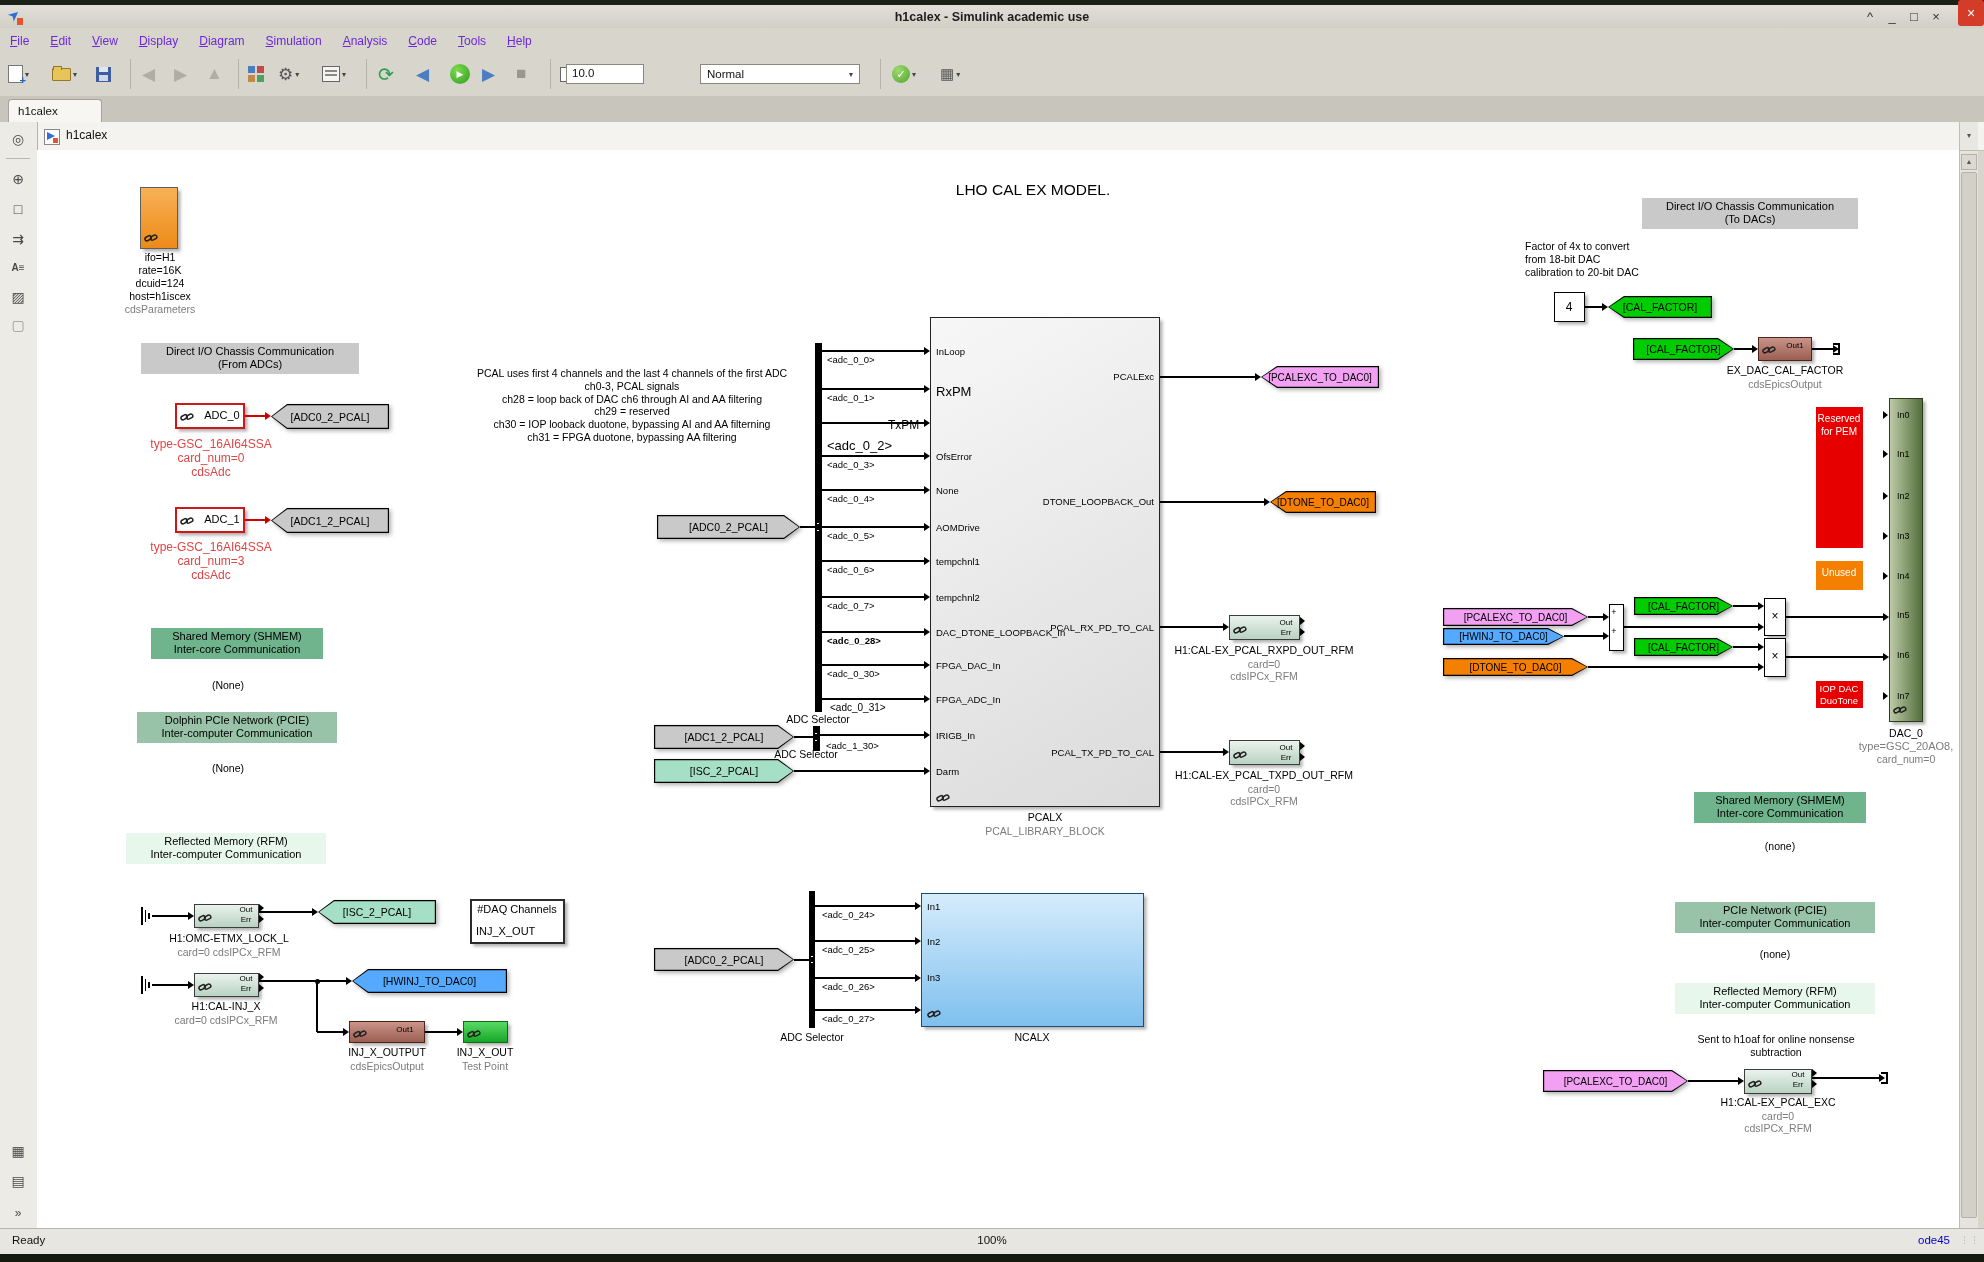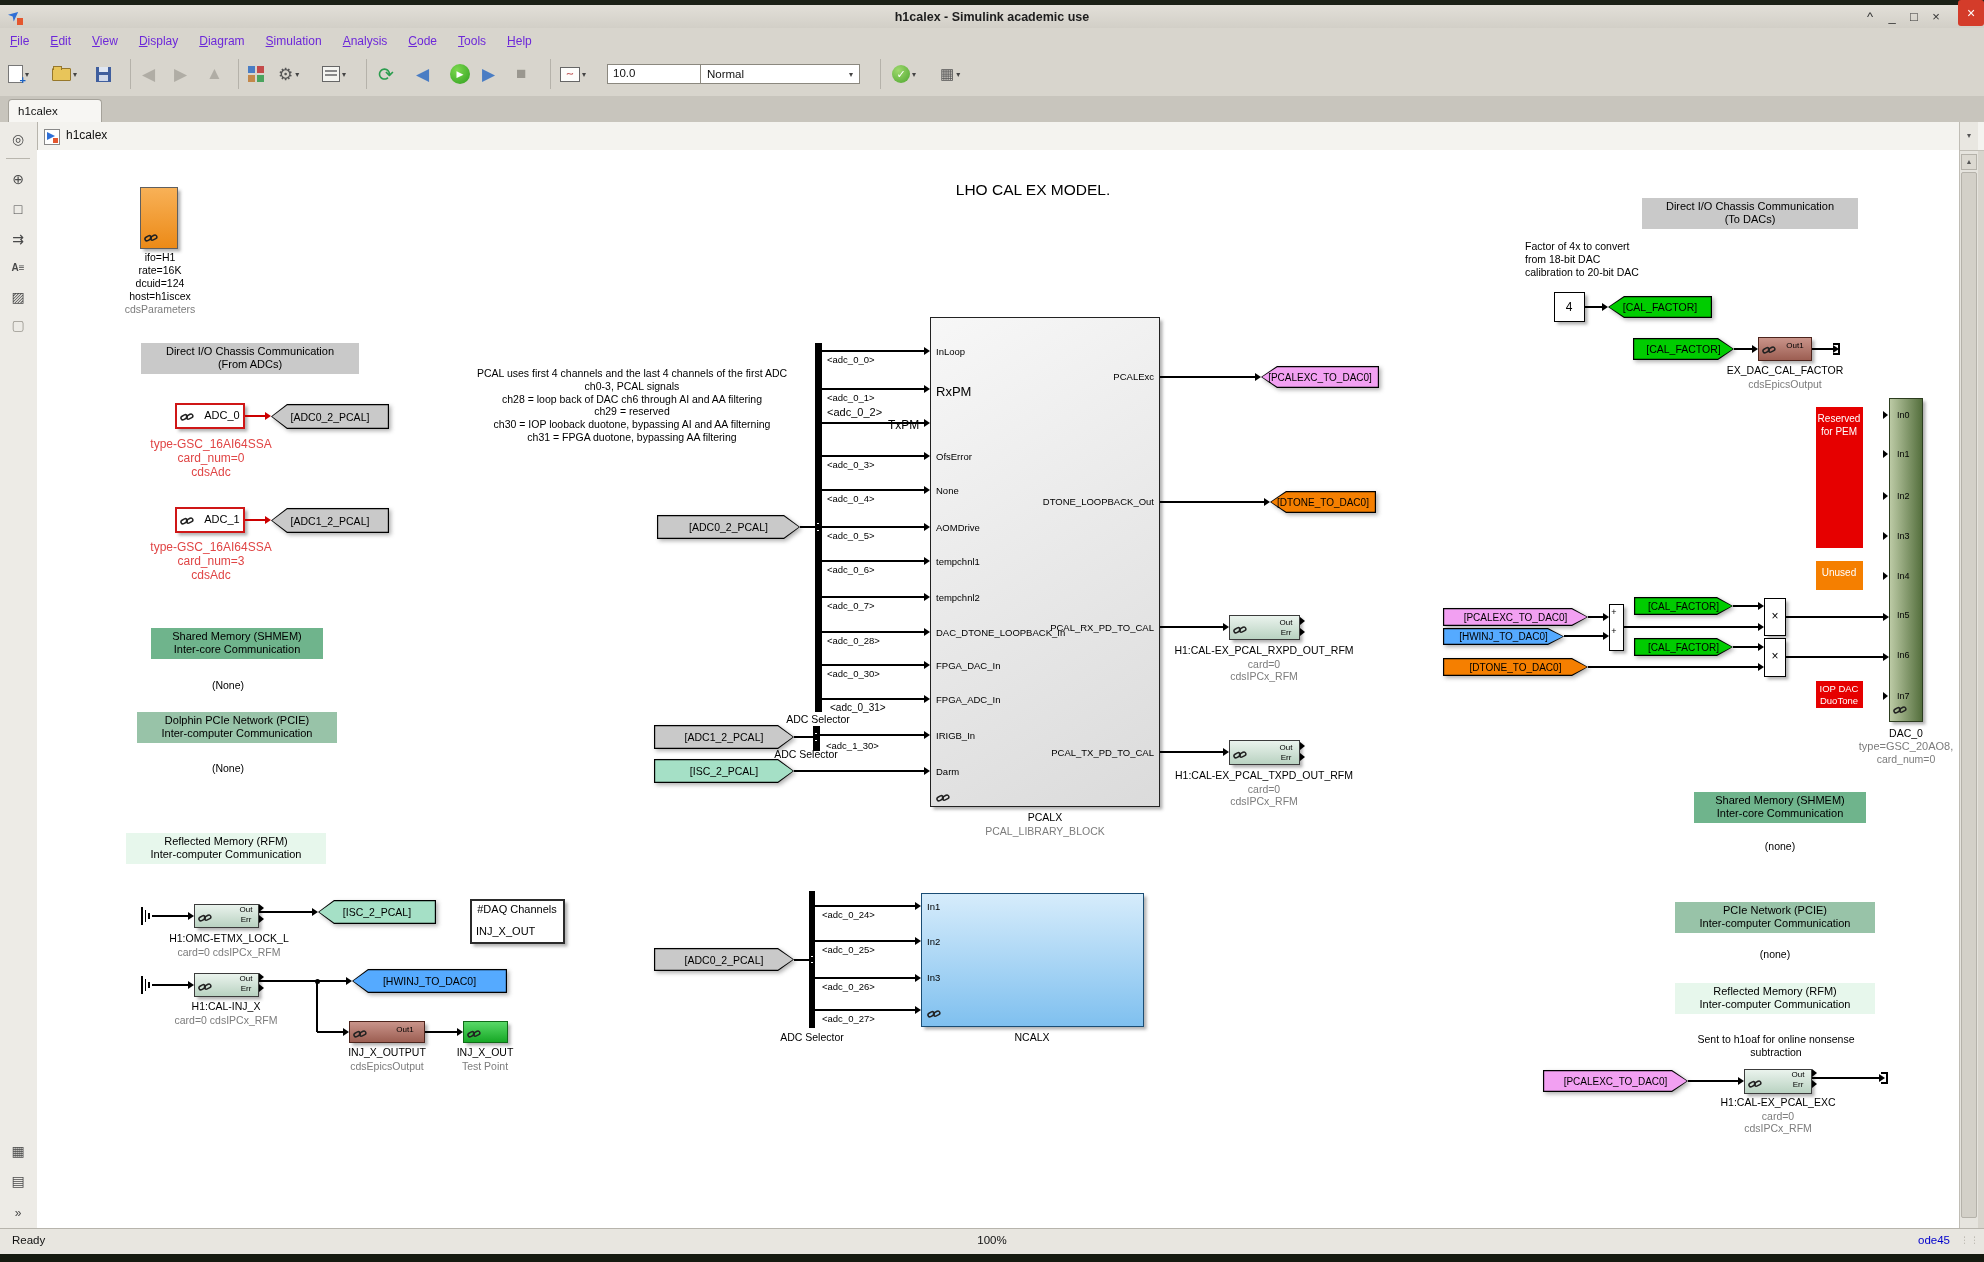--- a/index.html
+++ b/index.html
@@ -184,21 +184,21 @@
   <div class="tbtn" style="left:450px">
       <span class="i-play">▶</span>
     </div>
   <div class="tbtn" style="left:482px;color:#4a7dc4">▶</div>
   <div class="tbtn" style="left:516px;color:#9a978f">■</div>
   <div class="tsep" style="left:550px"></div>
   <div class="tbtn" style="left:560px">
       <span class="i-scope">∼</span>
       <span class="caret">▾</span>
     </div>
-  <div class="tinput" style="left:607px;width:94px">10.0</div>
+  <div class="tinput" style="left:566px;width:78px">10.0</div>
   <div class="tselect" style="left:700px;width:160px">
     <span>Normal</span>
       <span class="caret">▾</span>
   </div>
   <div class="tsep" style="left:880px"></div>
   <div class="tbtn" style="left:892px">
       <span class="i-check">✓</span>
       <span class="caret">▾</span>
     </div>
   <div class="tbtn" style="left:940px;color:#555;font-size:15px">▦<span class="caret">▾</span></div>
@@ -304,27 +304,27 @@
     <div class="lab" style="left: 485px; top: 1046px; font-size: 10.5px; transform: translateX(-50%); text-align: center;">INJ_X_OUT</div>
     <div class="lab" style="left: 485px; top: 1060px; font-size: 10.5px; transform: translateX(-50%); text-align: center; color: rgb(124, 124, 124);">Test Point</div>
     <div class="lab" style="left: 632px; top: 367px; font-size: 10.5px; transform: translateX(-50%); text-align: center; line-height: 12.8px;">PCAL uses first 4 channels and the last 4 channels of the first ADC
 ch0-3, PCAL signals
 ch28 = loop back of DAC ch6 through AI and AA filtering
 ch29 = reserved
 ch30 = IOP looback duotone, bypassing AI and AA filterning
 ch31 = FPGA duotone, bypassing AA filtering</div>
     <div class="lab l" style="left: 827px; top: 354px; font-size: 9.5px;">&lt;adc_0_0&gt;</div>
     <div class="lab l" style="left: 827px; top: 392px; font-size: 9.5px;">&lt;adc_0_1&gt;</div>
-    <div class="lab l" style="left: 827px; top: 406px; font-size: 11px;">&lt;adc_0_2&gt;</div>
+    <div class="lab l" style="left: 827px; top: 438px; font-size: 13px;">&lt;adc_0_2&gt;</div>
     <div class="lab l" style="left: 827px; top: 459px; font-size: 9.5px;">&lt;adc_0_3&gt;</div>
     <div class="lab l" style="left: 827px; top: 493px; font-size: 9.5px;">&lt;adc_0_4&gt;</div>
     <div class="lab l" style="left: 827px; top: 530px; font-size: 9.5px;">&lt;adc_0_5&gt;</div>
     <div class="lab l" style="left: 827px; top: 564px; font-size: 9.5px;">&lt;adc_0_6&gt;</div>
     <div class="lab l" style="left: 827px; top: 600px; font-size: 9.5px;">&lt;adc_0_7&gt;</div>
-    <div class="lab l" style="left: 827px; top: 635px; font-size: 9.5px;">&lt;adc_0_28&gt;</div>
+    <div class="lab l" style="left: 827px; top: 635px; font-size: 9.5px; font-weight: bold;">&lt;adc_0_28&gt;</div>
     <div class="lab l" style="left: 827px; top: 668px; font-size: 9.5px;">&lt;adc_0_30&gt;</div>
     <div class="lab l" style="left: 830px; top: 702px; font-size: 10px;">&lt;adc_0_31&gt;</div>
     <div class="lab" style="left: 818px; top: 713px; font-size: 10.5px; transform: translateX(-50%); text-align: center;">ADC Selector</div>
     <div class="lab l" style="left: 826px; top: 740px; font-size: 9.5px;">&lt;adc_1_30&gt;</div>
     <div class="lab" style="left: 806px; top: 748px; font-size: 10.5px; transform: translateX(-50%); text-align: center;">ADC Selector</div>
     <div class="lab l" style="left: 936px; top: 346px; font-size: 9.5px;">InLoop</div>
     <div class="lab l" style="left: 936px; top: 384px; font-size: 13px;">RxPM</div>
     <div class="lab l" style="left: 888px; top: 418px; font-size: 12px;">TxPM</div>
     <div class="lab l" style="left: 936px; top: 451px; font-size: 9.5px;">OfsError</div>
     <div class="lab l" style="left: 936px; top: 485px; font-size: 9.5px;">None</div>

